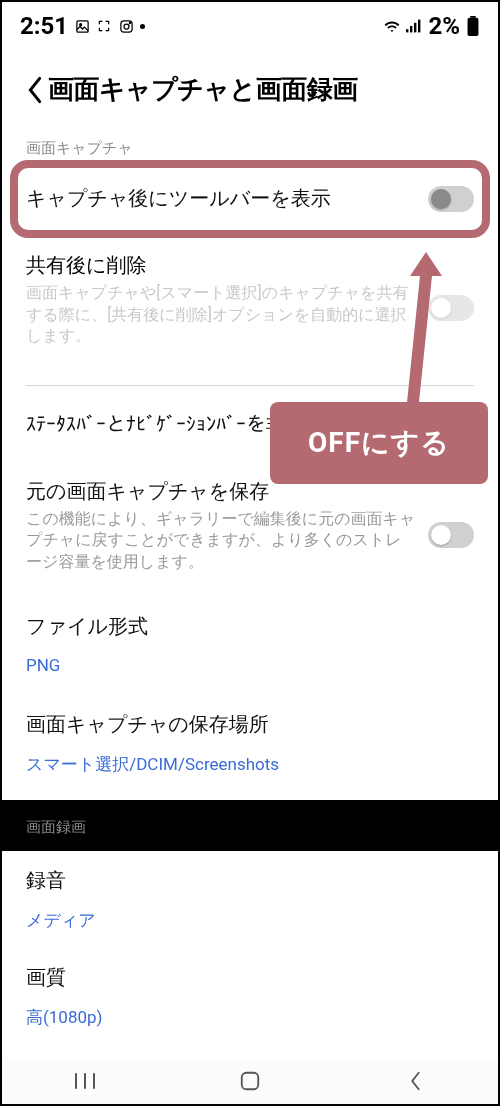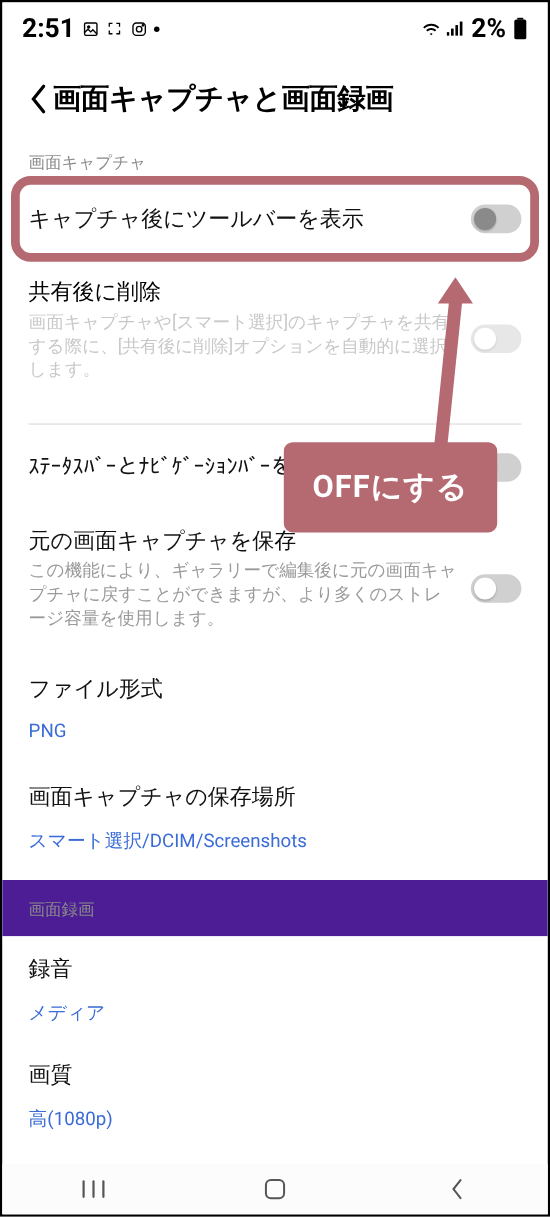--- a/index.html
+++ b/index.html
@@ -13,42 +13,42 @@
   .statusbar .dot { width: 5px; height: 5px; border-radius: 50%; background: #000; }
   .battery { display: inline-flex; align-items: center; }
 
   
   .header { display: flex; align-items: center; gap: 0; padding: 28px 20px 26px; }
   .header .back { width: 26px; height: 26px; display: flex; align-items: center; justify-content: center; }
   .header h1 { font-size: 26px; font-weight: 800; letter-spacing: -0.5px; }
 
   
   .section-title { font-size: 15px; color: #8a8a8a; padding: 6px 24px 10px; font-weight: 500; }
-  .section-title.recording { background: #4c1d95; padding-top: 18px; padding-bottom: 14px; margin-top: 6px; }
+  .section-title.recording { background: #000000; padding-top: 18px; padding-bottom: 14px; margin-top: 6px; }
 
   .row { padding: 16px 24px 18px; display: flex; align-items: center; gap: 12px; border-radius: 30px; }
   .row .text { flex: 1; }
   .row .title { font-size: 20px; font-weight: 500; color: #111; line-height: 1.3; }
   .row .sub { font-size: 16px; color: #9a9a9a; margin-top: 4px; line-height: 1.35; }
   .row .link { font-size: 17px; color: #3a6bd6; margin-top: 16px; }
 
   .divider { height: 1px; background: #e8e8e8; margin: 4px 0; }
   .divider.strong { height: 1px; background: #d8d8d8; margin: 20px 24px 8px; }
 
   
   .toggle { width: 46px; height: 26px; border-radius: 14px; background: #d0d0d0; position: relative; flex-shrink: 0; margin-top: 2px; }
   .toggle::after { content: ""; position: absolute; width: 20px; height: 20px; border-radius: 50%; background: #fff; top: 3px; left: 3px; box-shadow: 0 1px 2px rgba(0,0,0,0.25); }
   .toggle.dark::after { background: #8a8a8a; }
 
   
   .highlight-wrap { position: relative; }
   .highlight-frame { position: absolute; inset: -8px 8px -8px 8px; border: 8px solid #b56a72; border-radius: 18px; pointer-events: none; }
 
   
-  .annotation { position: absolute; left: 256px; top: 400px; width: 194px; z-index: 10; }
+  .annotation { position: absolute; left: 268px; top: 400px; width: 218px; z-index: 10; }
   .annotation .arrow { position: absolute; left: 112px; top: -150px; width: 60px; height: 160px; }
   .annotation .box { background: #b56a72; color: #fff; font-size: 28px; font-weight: 700; padding: 22px 18px; border-radius: 8px; text-align: center; letter-spacing: 1px; }
 
   
   .navbar { position: absolute; bottom: 0; left: 0; right: 0; height: 46px; display: flex; justify-content: space-around; align-items: center; background: #fcfcfc; }
   .navbar .navbtn { width: 60px; height: 30px; display: flex; align-items: center; justify-content: center; color: #555; }
 
   
   .row.covered .title { white-space: nowrap; overflow: hidden; }
 </style>

